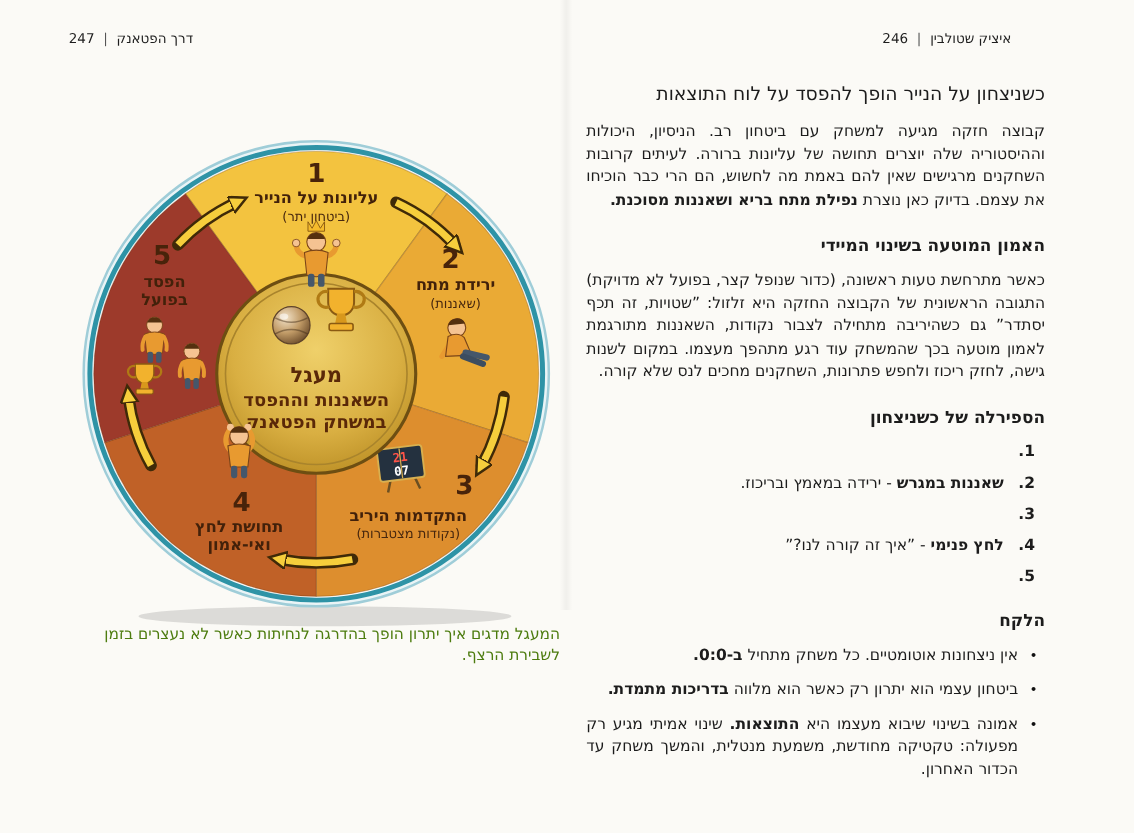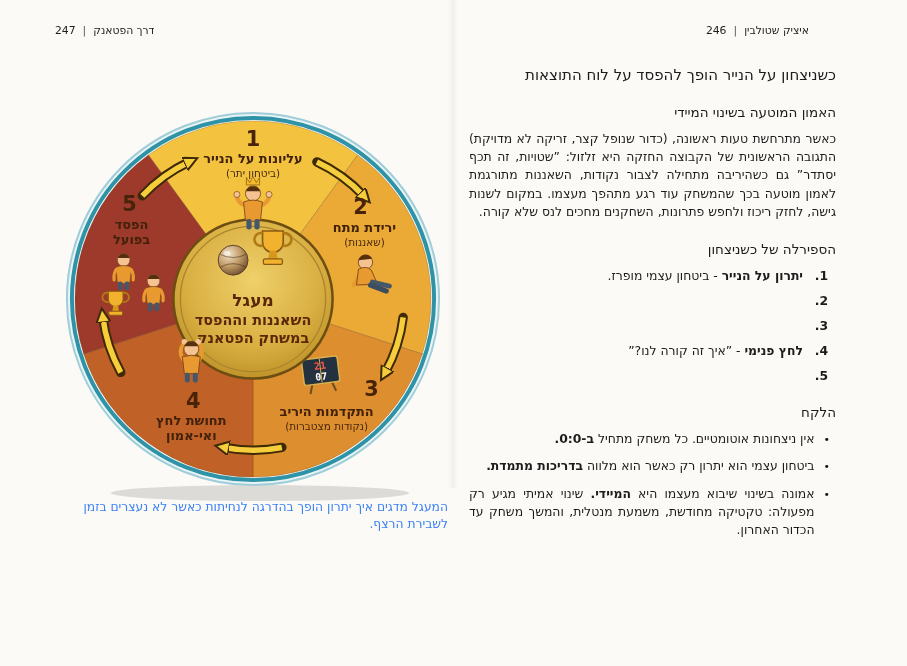--- a/index.html
+++ b/index.html
@@ -22,26 +22,26 @@
   .page-right { left: 429px; width: 454px; direction: rtl; }
 
   .running-head { position: absolute; top: 24px; font-size: 10.8px; color: #1d1d1d; direction: rtl; white-space: nowrap; }
   .page-left  .running-head { left: 55px; }
   .page-right .running-head { right: 74px; }
   .running-head .sep { margin: 0 7px; color: #555; }
 
   .diagram-wrap { position: absolute; left: 54px; top: 100px; width: 398px; height: 402px; }
   .caption {
     position: absolute; left: 46px; top: 499px; width: 402px;
-    direction: rtl; text-align: right; font-size: 12.3px; line-height: 1.35; color: #3b82f6;
+    direction: rtl; text-align: right; font-size: 12.3px; line-height: 1.35; color: #4d7c0f;
   }
 
   .content { position: absolute; top: 66px; right: 47px; left: 40px; text-align: justify; }
   .content h1 { font-size: 15px; font-weight: normal; margin: 0 0 12px; text-align: right; }
-  .content h2 { font-size: 13.5px; font-weight: normal; margin: 20px 0 10px; text-align: right; }
+  .content h2 { font-size: 13.5px; font-weight: bold; margin: 20px 0 10px; text-align: right; }
   .content p  { font-size: 12.4px; line-height: 1.47; margin: 0 0 10px; }
   b { font-weight: bold; }
 
   .num-list { padding: 0 8px 0 0; margin: 0 0 2px; font-size: 12.4px; }
   .num-list .row { display: flex; gap: 10px; margin-bottom: 7.5px; line-height: 1.4; }
   .num-list .n { font-weight: bold; min-width: 15px; }
 
   .bullet-list { padding: 0 6px 0 0; margin: 0; font-size: 12.4px; }
   .bullet-list .row { display: flex; gap: 9px; margin-bottom: 9.5px; line-height: 1.45; }
   .bullet-glyph { font-size: 11px; padding-top: 2px; color: #111; }
@@ -215,32 +215,33 @@
   </div>
 
   <div class="page page-right">
     <div class="running-head">
       <span>איציק שטולבין</span><span class="sep">|</span><span>246</span>
     </div>
 
     <div class="content">
       <h1>כשניצחון על הנייר הופך להפסד על לוח התוצאות</h1>
 
+      <p><span>קבוצה חזקה מגיעה למשחק עם ביטחון רב. הניסיון, היכולות וההיסטוריה שלה יוצרים תחושה של עליונות ברורה. לעיתים קרובות השחקנים מרגישים שאין להם באמת מה לחשוש, הם הרי כבר הוכיחו את עצמם. בדיוק כאן נוצרת </span><b>נפילת מתח בריא ושאננות מסוכנת.</b></p>
 
       <h2>האמון המוטעה בשינוי המיידי</h2>
-      <p>כאשר מתרחשת טעות ראשונה, (כדור שנופל קצר, זריקה לא מדויקת) התגובה הראשונית של הקבוצה החזקה היא זלזול: ”שטויות, זה תכף יסתדר” גם כשהיריבה מתחילה לצבור נקודות, השאננות מתורגמת לאמון מוטעה בכך שהמשחק עוד רגע מתהפך מעצמו. במקום לשנות גישה, לחזק ריכוז ולחפש פתרונות, השחקנים מחכים לנס שלא קורה.</p>
+      <p>כאשר מתרחשת טעות ראשונה, (כדור שנופל קצר, בפועל לא מדויקת) התגובה הראשונית של הקבוצה החזקה היא זלזול: ”שטויות, זה תכף יסתדר” גם כשהיריבה מתחילה לצבור נקודות, השאננות מתורגמת לאמון מוטעה בכך שהמשחק עוד רגע מתהפך מעצמו. במקום לשנות גישה, לחזק ריכוז ולחפש פתרונות, השחקנים מחכים לנס שלא קורה.</p>
 
       <h2>הספירלה של כשניצחון</h2>
       <div class="num-list">
         <div class="row">
             <span class="n">1.</span>
-            <span><b>יתרון על הנייר</b><span> - ביטחון עצמי מופרז.</span></span>
           </div>
         <div class="row">
             <span class="n">2.</span>
+            <span><b>שאננות במגרש</b><span> - ירידה במאמץ ובריכוז.</span></span>
           </div>
         <div class="row">
             <span class="n">3.</span>
           </div>
         <div class="row">
             <span class="n">4.</span>
             <span><b>לחץ פנימי</b><span> - ”איך זה קורה לנו?”</span></span>
           </div>
         <div class="row">
             <span class="n">5.</span>
@@ -252,19 +253,19 @@
         <div class="row">
             <span class="bullet-glyph">•</span>
             <span><span>אין ניצחונות אוטומטיים. כל משחק מתחיל </span><b>ב-0:0.</b><span></span></span>
           </div>
         <div class="row">
             <span class="bullet-glyph">•</span>
             <span><span>ביטחון עצמי הוא יתרון רק כאשר הוא מלווה </span><b>בדריכות מתמדת.</b><span></span></span>
           </div>
         <div class="row">
             <span class="bullet-glyph">•</span>
-            <span><span>אמונה בשינוי שיבוא מעצמו היא </span><b>המיידי.</b><span> שינוי אמיתי מגיע רק מפעולה: טקטיקה מחודשת, משמעת מנטלית, והמשך משחק עד הכדור האחרון.</span></span>
+            <span><span>אמונה בשינוי שיבוא מעצמו היא </span><b>התוצאות.</b><span> שינוי אמיתי מגיע רק מפעולה: טקטיקה מחודשת, משמעת מנטלית, והמשך משחק עד הכדור האחרון.</span></span>
           </div>
       </div>
     </div>
   </div>
 
 </div>
 
 </body></html>

